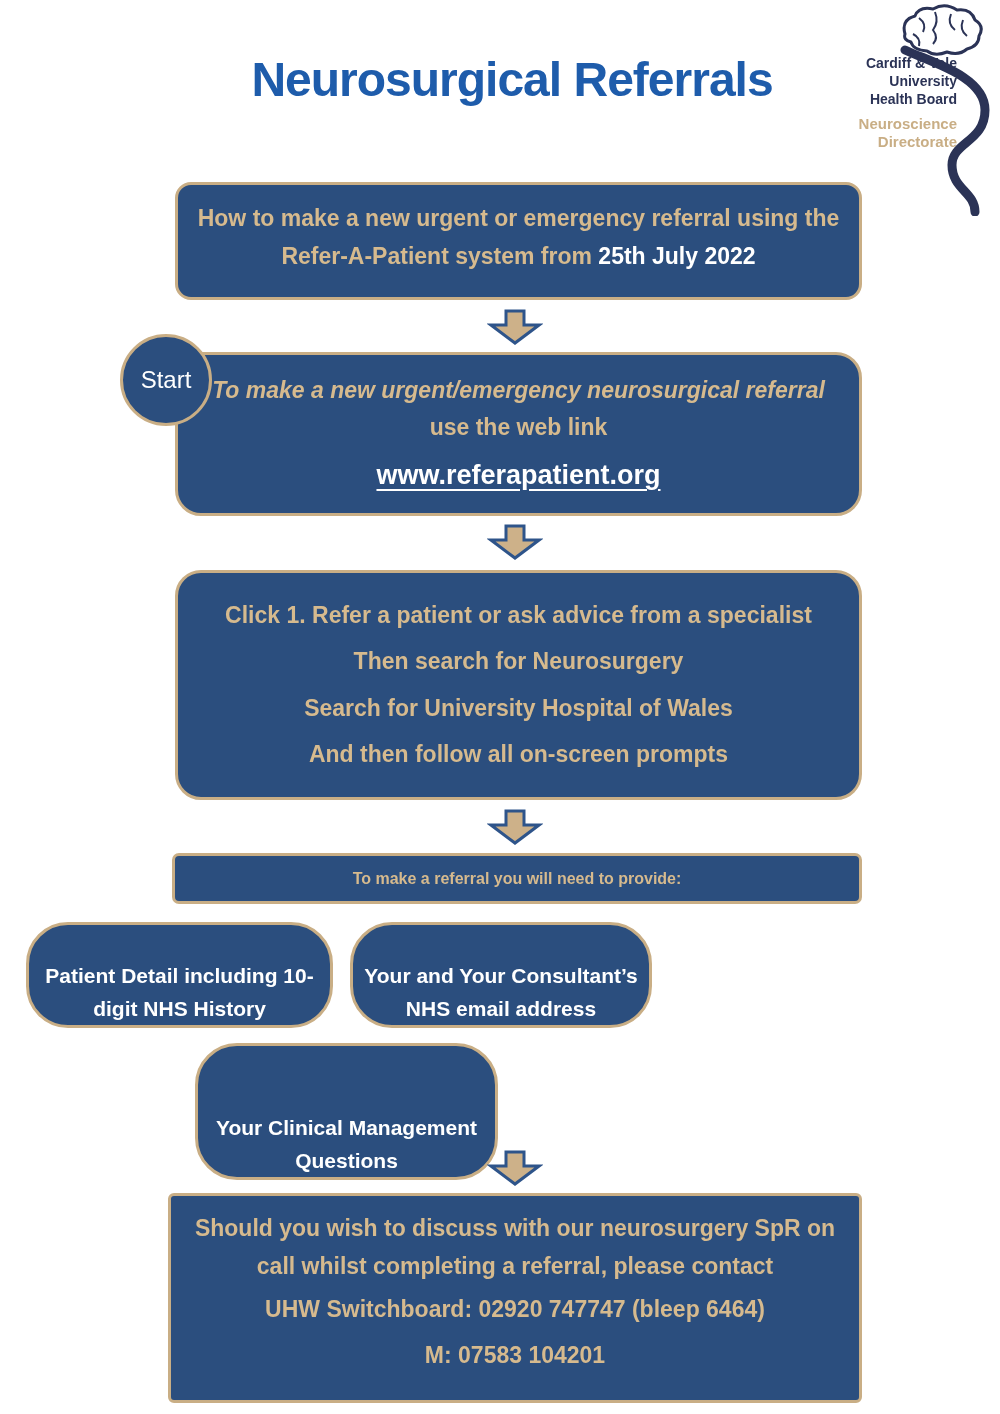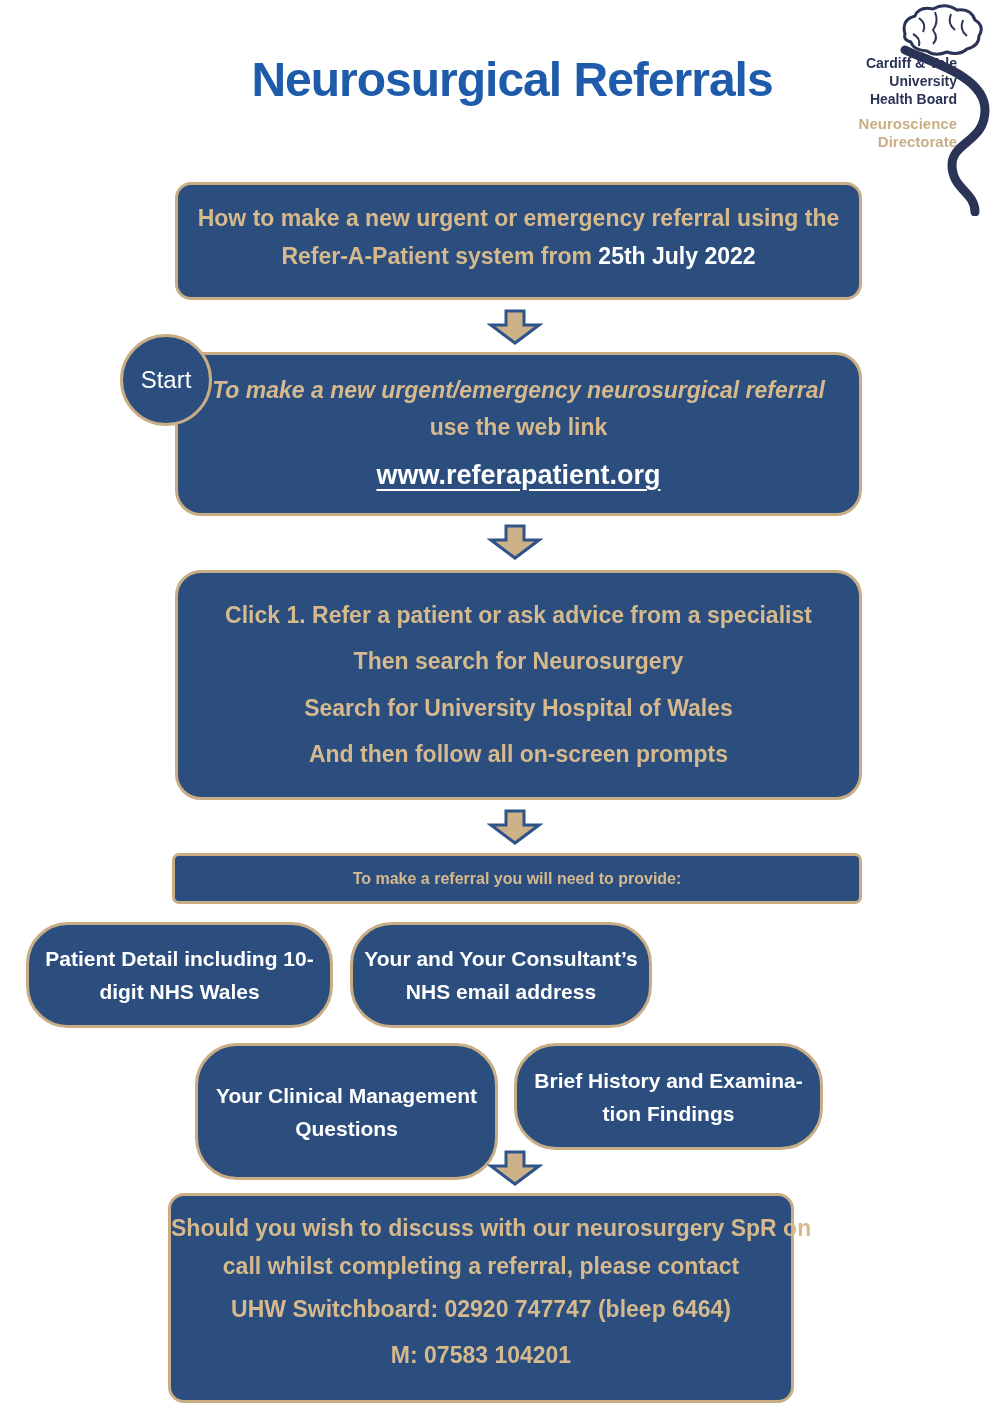--- a/index.html
+++ b/index.html
@@ -48,29 +48,29 @@
     font-size:27px; font-weight:bold; text-decoration:underline; text-underline-offset:5px;
   }
 
   .steps-box { left:175px; top:570px; width:687px; height:230px; border-radius:26px; font-size:23px;
     display:flex; flex-direction:column; justify-content:space-evenly; padding:10px 0; }
 
   .provide-header { left:172px; top:853px; width:690px; height:51px; border-radius:7px; font-size:16px;
     display:flex; align-items:center; justify-content:center; }
 
   .pill { border-radius:42px; font-size:21px; color:var(--text-white,#ffffff);
-    display:flex; flex-direction:column; align-items:center; justify-content:center; }
+    display:flex; flex-direction:column; align-items:center; justify-content:flex-end; }
   .pill .ln { line-height:33px; }
   .pill-1 { left:26px;  top:922px;  width:307px; height:106px; }
   .pill-2 { left:350px; top:922px;  width:302px; height:106px; }
   .pill-3 { left:669px; top:922px;  width:305px; height:106px; }
   .pill-4 { left:195px; top:1043px; width:303px; height:137px; }
   .pill-5 { left:514px; top:1043px; width:309px; height:107px; }
 
-  .contact-box { left:168px; top:1193px; width:626px; height:210px; border-radius:16px; font-size:23px; }
+  .contact-box { left:168px; top:1193px; width:694px; height:210px; border-radius:6px; font-size:23px; }
   .contact-box .ln { line-height:30px; }
   .contact-box .l1 { margin-top:17px; }
   .contact-box .l2 { margin-top:8px; }
   .contact-box .l3 { margin-top:13px; }
   .contact-box .l4 { margin-top:16px; }
 
   .flow-arrow { position:absolute; left:487px; width:56px; height:36px; }
   .arrow-1 { top:309px; }
   .arrow-2 { top:524px; }
   .arrow-3 { top:809px; }
@@ -138,33 +138,29 @@
   <svg class="flow-arrow arrow-3" viewBox="0 0 52 36">
     <path class="arrow-shape" d="M17 2 H35 V16 H50 L26 34 L2 16 H17 Z"></path>
   </svg>
 
   <div class="flow-box provide-header">
     <div class="ln">To make a referral you will need to provide:</div>
   </div>
 
   <div class="flow-box pill pill-1">
     <div class="ln">Patient Detail including 10-</div>
-    <div class="ln">digit NHS Wales</div>
+    <div class="ln">digit NHS History</div>
   </div>
   <div class="flow-box pill pill-2">
     <div class="ln">Your and Your Consultant’s</div>
     <div class="ln">NHS email address</div>
   </div>
   <div class="flow-box pill pill-4">
     <div class="ln">Your Clinical Management</div>
     <div class="ln">Questions</div>
-  </div>
-  <div class="flow-box pill pill-5">
-    <div class="ln">Brief History and Examina-</div>
-    <div class="ln">tion Findings</div>
   </div>
 
   <svg class="flow-arrow arrow-4" viewBox="0 0 52 36">
     <path class="arrow-shape" d="M17 2 H35 V16 H50 L26 34 L2 16 H17 Z"></path>
   </svg>
 
   <div class="flow-box contact-box">
     <div class="ln l1">Should you wish to discuss with our neurosurgery SpR on</div>
     <div class="ln l2">call whilst completing a referral, please contact</div>
     <div class="ln l3">UHW Switchboard: 02920 747747 (bleep 6464)</div>

